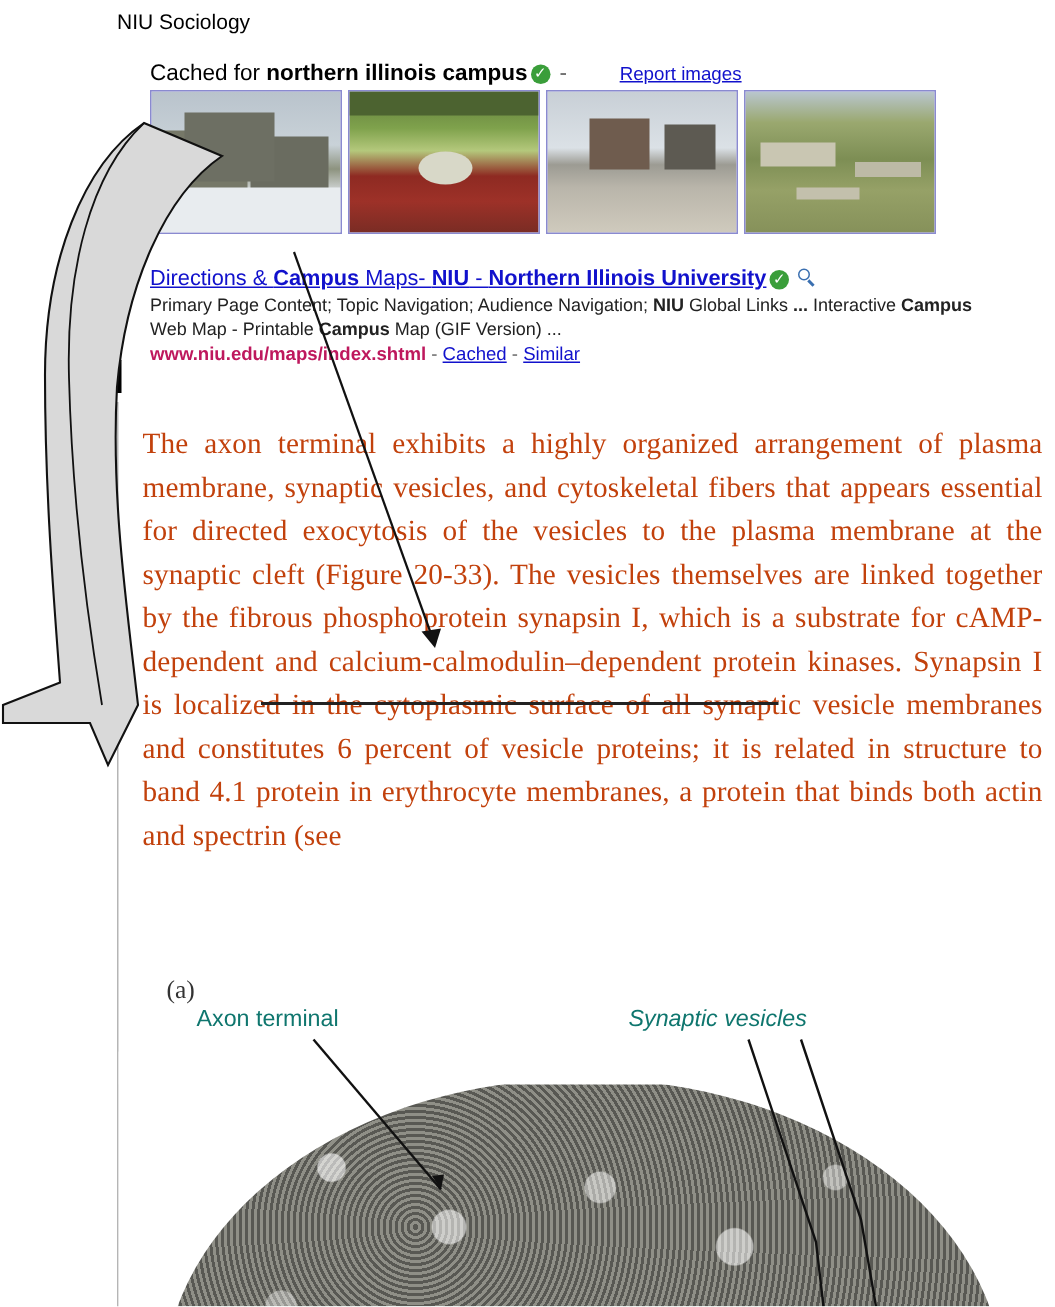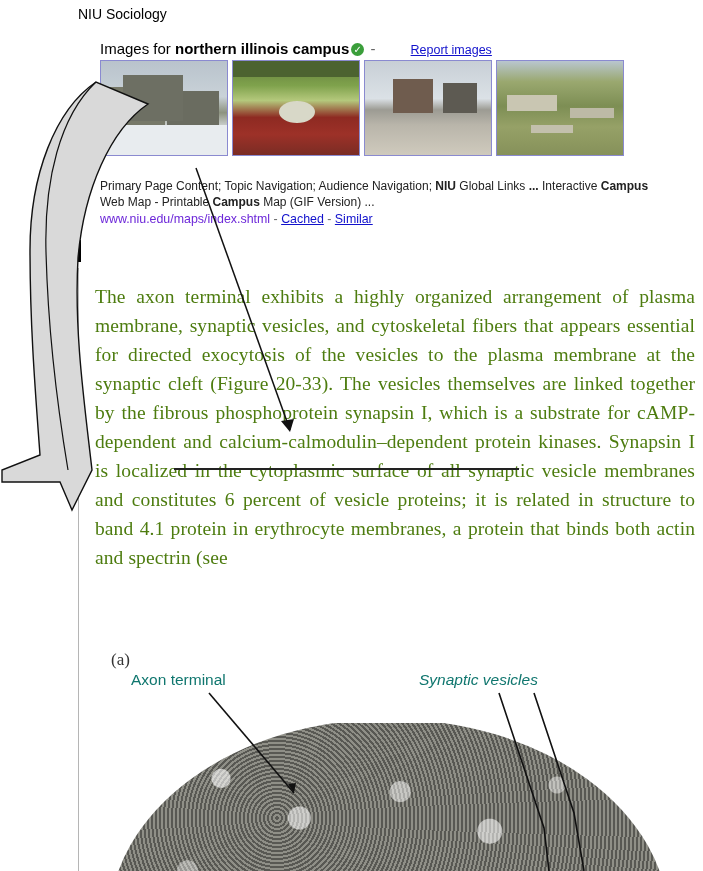--- a/index.html
+++ b/index.html
@@ -167,21 +167,21 @@
     color: #222;
     margin-top: 1px;
   }
   .result-snippet b { font-weight: bold; }
   .result-url {
     font-size: 12.4px;
     line-height: 16px;
     margin-top: 1px;
     color: #0b7b0b;
   }
-  .result-url .green { color: #6d28d9; }
+  .result-url .green { color: #be185d; font-weight: bold; }
   .result-url .lnk { color: #1111cc; text-decoration: underline; cursor: pointer; }
   .result-url .sep { color: #666; }
 
   #result-2 {
     top: 252px;
     color: #1111cc;
     font-size: 14.5px;
     font-weight: bold;
     text-decoration: underline;
     white-space: nowrap;
@@ -210,21 +210,21 @@
     border-left: 1px solid #b5b5b5;
     overflow: hidden;
   }
   .book-text {
     position: absolute;
     left: 16px; top: 14px;
     width: 600px;
     font-family: "Liberation Serif", serif;
     font-size: 19.5px;
     line-height: 29px;
-    color: #4d7c0f;
+    color: #c2410c;
     text-align: justify;
     letter-spacing: 0.1px;
   }
   .underline-mark {
     position: absolute;
     left: 95px; top: 200px;
     width: 345px; height: 1.6px;
     background: #222;
   }
   .fig-label-a {
@@ -275,31 +275,34 @@
   }
 </style>
 </head>
 <body>
 
 <div id="search-region">
 
   <div class="crumb-label">NIU Sociology</div>
 
   <div class="images-line">
-    <span class="link"><span>Images for </span><b class="bold">northern illinois campus</b></span><span class="badge-check">✓</span><span class="grey"> - </span><span class="report">Report images</span>
+    <span class="link"><span>Cached for </span><b class="bold">northern illinois campus</b></span><span class="badge-check">✓</span><span class="grey"> - </span><span class="report">Report images</span>
   </div>
 
   <div class="thumbs">
     <div class="thumb t1"></div>
     <div class="thumb t2"></div>
     <div class="thumb t3"></div>
     <div class="thumb t4"></div>
   </div>
 
   <div class="result" id="result-1">
+    <div class="result-title">
+      <span class="und"><span>Directions &amp; </span><b>Campus</b><span> Maps- </span><b>NIU</b><span> - </span><b>Northern Illinois University</b></span><span class="badge-check">✓</span><span class="mag-icon"></span>
+    </div>
     <div class="result-snippet">
       <span>Primary Page Content; Topic Navigation; Audience Navigation; </span><b>NIU</b><span> Global Links </span><b>...</b><span> Interactive </span><b>Campus</b><span> Web Map - Printable </span><b>Campus</b><span> Map (GIF Version) ...</span>
     </div>
     <div class="result-url">
       <span class="green">www.niu</span><span class="green">.edu/maps/index.shtml</span><span class="sep"> - </span><span class="lnk">Cached</span><span class="sep"> - </span><span class="lnk">Similar</span>
     </div>
   </div>
 
 
   <div class="stray-bar"></div>

